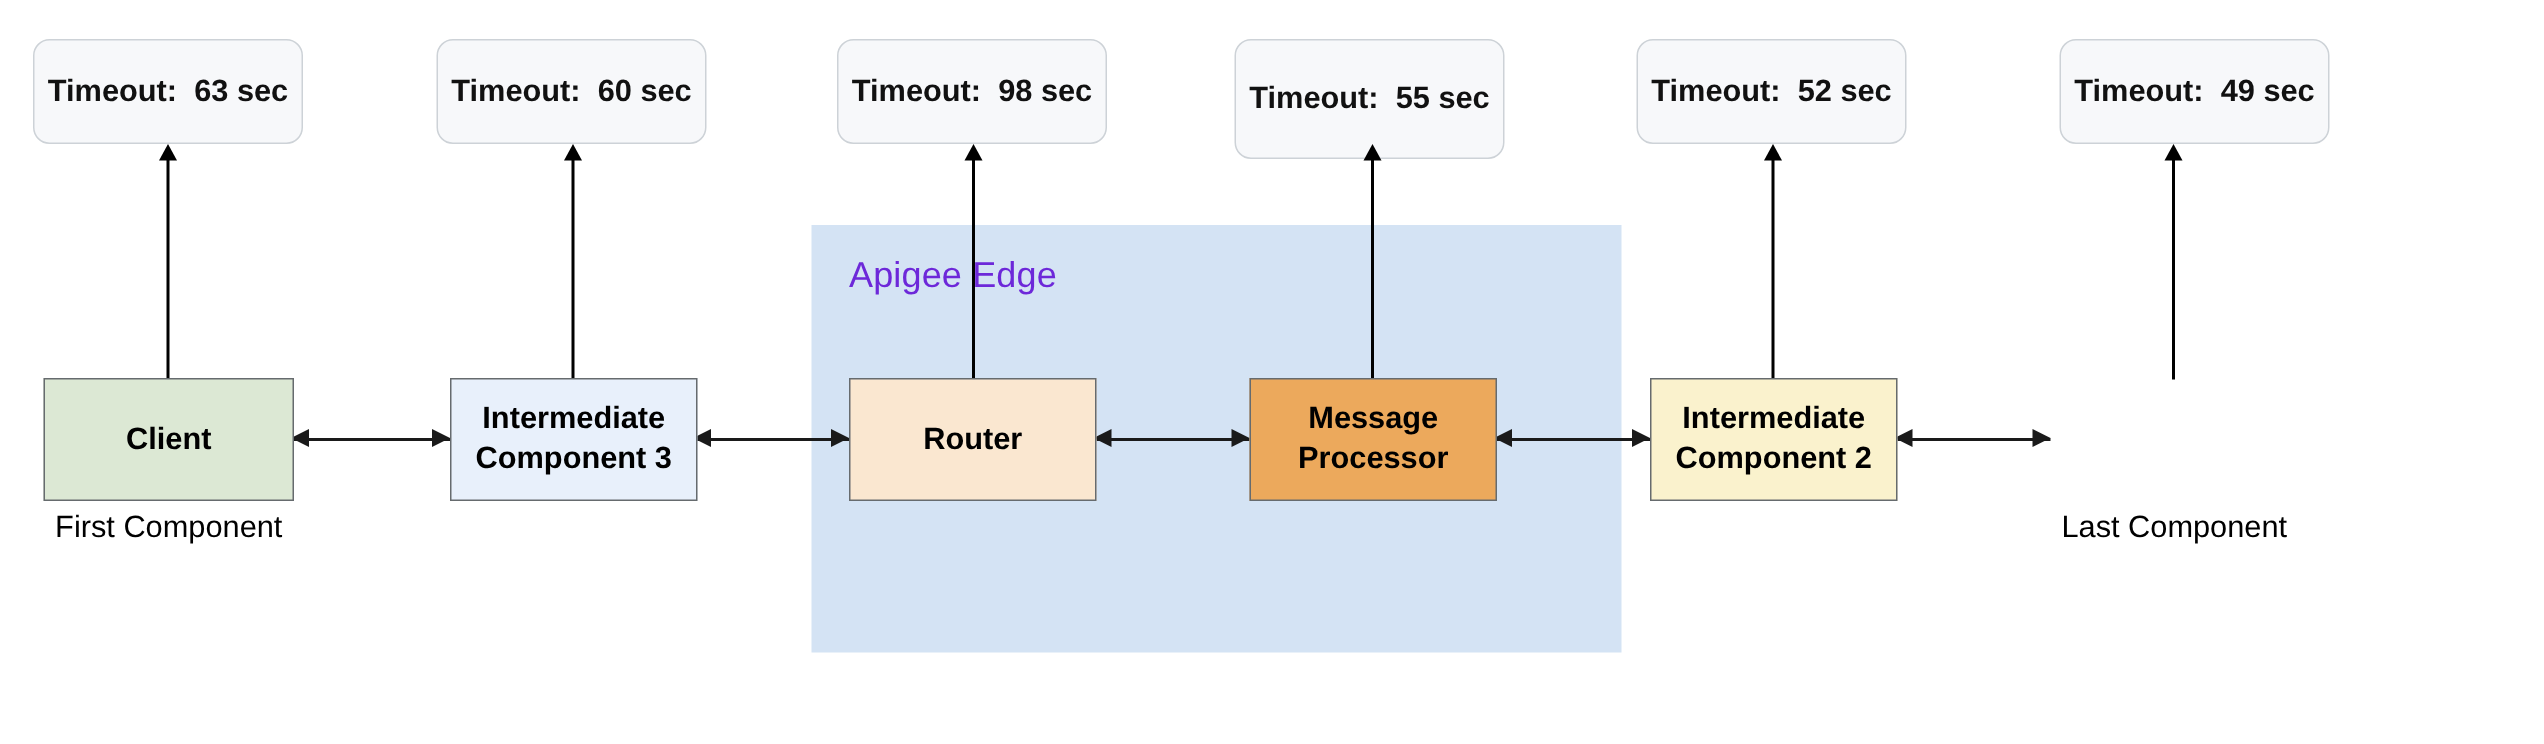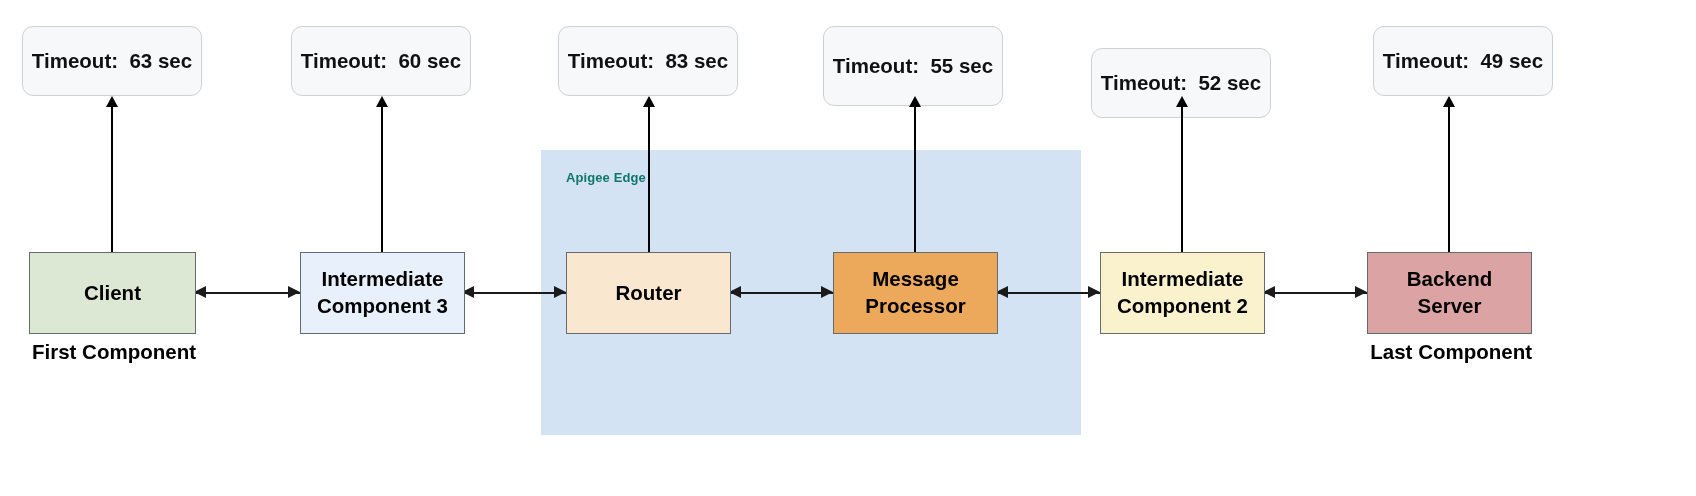--- a/index.html
+++ b/index.html
@@ -18,23 +18,23 @@
     overflow: hidden;
   }
 
   
   .zone {
     position: absolute;
     background: #d4e3f4;
   }
   .zone-label {
     position: absolute;
-    font-size: 13px;
-    font-weight: bold;
-    color: #0f766e;
+    font-size: 24px;
+    font-weight: normal;
+    color: #6d28d9;
     letter-spacing: .1px;
     white-space: nowrap;
   }
 
   
   .pill {
     position: absolute;
     box-sizing: border-box;
     background: #f7f8fa;
     border: 1px solid #cdd2d7;
@@ -61,24 +61,24 @@
     font-weight: bold;
     color: #000000;
     line-height: 1.3;
     padding: 0 6px;
   }
 
   
   .caption {
     position: absolute;
     font-size: 20.5px;
-    font-weight: bold;
+    font-weight: normal;
     color: #000000;
     white-space: nowrap;
-    text-align: right;
+    text-align: center;
   }
 
   
   .vline {
     position: absolute;
     width: 1.6px;
     background: #000000;
   }
   .vhead {
     position: absolute;
@@ -110,23 +110,23 @@
 </head>
 <body>
 
 <div id="canvas">
 
   <div class="zone" style="left:541px; top:150px; width:540px; height:285px;"></div>
   <div class="zone-label" style="left:566px; top:170px;">Apigee Edge</div>
 
   <div class="pill" style="left:22px; top:26px; width:180px; height:70px;">Timeout:  63 sec</div>
   <div class="pill" style="left:291px; top:26px; width:180px; height:70px;">Timeout:  60 sec</div>
-  <div class="pill" style="left:558px; top:26px; width:180px; height:70px;">Timeout:  83 sec</div>
+  <div class="pill" style="left:558px; top:26px; width:180px; height:70px;">Timeout:  98 sec</div>
   <div class="pill" style="left:823px; top:26px; width:180px; height:80px;">Timeout:  55 sec</div>
-  <div class="pill" style="left:1091px; top:26px; width:180px; height:70px;margin-top:22px;">Timeout:  52 sec</div>
+  <div class="pill" style="left:1091px; top:26px; width:180px; height:70px;">Timeout:  52 sec</div>
   <div class="pill" style="left:1358px; top:26px; width:180px; height:70px;margin-left:15px;">Timeout:  49 sec</div>
 
   <div class="vline" style="left:111px; top:105px; height:148px;"></div>
   <div class="vhead" style="left:106px; top:96px;"></div>
 
   <div class="vline" style="left:381px; top:105px; height:148px;"></div>
   <div class="vhead" style="left:376px; top:96px;"></div>
 
   <div class="vline" style="left:648px; top:105px; height:148px;"></div>
   <div class="vhead" style="left:643px; top:96px;"></div>
@@ -186,23 +186,17 @@
     </span>
   </div>
 
   <div class="node" style="left:1100px; top:252px; width:165px; height:82px; background:#faf2cd;">
     <span>
       <span>Intermediate</span><br>
       <span>Component 2</span>
     </span>
   </div>
 
-  <div class="node" style="left:1367px; top:252px; width:165px; height:82px; background:#dba3a4;">
-    <span>
-      <span>Backend</span><br>
-      <span>Server</span>
-    </span>
-  </div>
 
   <div class="caption" style="left:29px; top:340px; width:167px;">First Component</div>
   <div class="caption" style="left:1367px; top:340px; width:165px;">Last Component</div>
 
 </div>
 
 </body></html>

